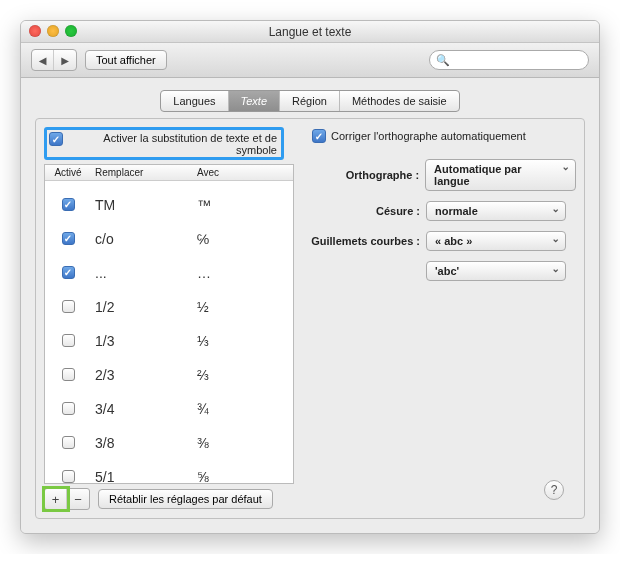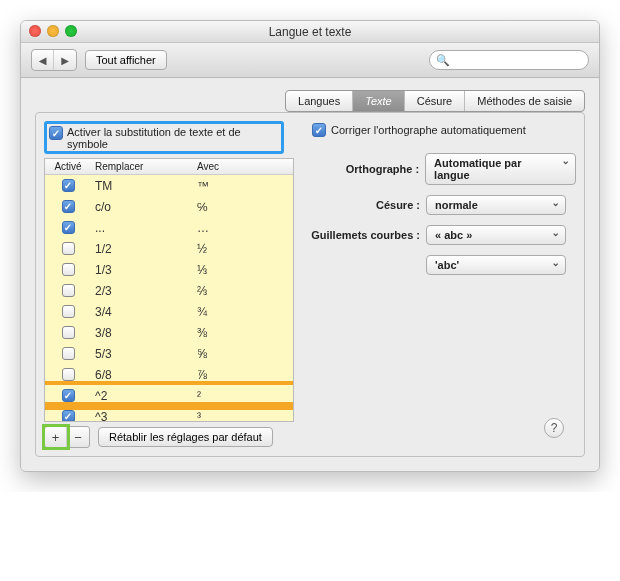--- a/index.html
+++ b/index.html
@@ -87,22 +87,22 @@
   .search input {
     border: none; outline: none; width: 100%;
     font-size: 11px; background: transparent;
   }
   .content {
     padding: 12px 14px 14px 14px;
     background: #ececec;
   }
   .tabs {
     display: flex;
-    justify-content: flex-end;
-    margin-bottom: 0;
+    justify-content: center;
+    margin-bottom: 6px;
   }
   .tabseg {
     display: inline-flex;
     border: 1px solid #999;
     border-radius: 4px;
     overflow: hidden;
     background: linear-gradient(#fff,#e6e6e6);
   }
   .tabseg div {
     padding: 4px 12px;
@@ -142,41 +142,42 @@
     flex-shrink: 0;
   }
   .chk.on { background: linear-gradient(#6fa8e8,#3e76c7); border-color:#3a6db3; }
   .chk.on::after { content:"✓"; font-weight:bold; }
   .hl-blue { border: 3px solid #2f9cf0; border-radius: 3px; padding: 2px 4px 1px 2px; }
   .hl-orange { outline: 4px solid #f5a623; }
   .hl-green { outline: 3px solid #7ac943; }
   .table-wrap {
     margin-top: 4px;
     border: 1px solid #bbb;
-    background: #fef9c3;
-    height: 264px;
+    background: #ffffff;
+    height: 320px;
     overflow: hidden;
   }
   .thead {
     display: flex;
     background: linear-gradient(#fdfdfd,#eaeaea);
     border-bottom: 1px solid #ccc;
     font-size: 10px;
     padding: 2px 0;
   }
   .col-a { width: 46px; text-align: center; }
   .col-r { width: 90px; padding-left: 4px; }
   .col-w { flex: 1; padding-left: 16px; }
   .tbody { display:flex; flex-direction:column; }
   .trow {
     display: flex;
     align-items: center;
     height: 21px;
-    font-size: 12px;
+    font-size: 14px;
     color: #333;
+    margin-top: 13px;
   }
   .trow .col-a { display:flex; justify-content:center; }
   .trow .chk { width:13px; height:13px; }
   .footer-controls {
     margin-top: 4px;
     display: flex;
     align-items: center;
     gap: 8px;
   }
   .pm {
@@ -257,29 +258,29 @@
       <input type="text" placeholder="" style="">
     </div>
   </div>
 
   <div class="content">
 
     <div class="tabs">
       <div class="tabseg">
         <div>Langues</div>
         <div class="sel">Texte</div>
-        <div>Césure</div>
+        <div>Région</div>
         <div>Méthodes de saisie</div>
       </div>
     </div>
 
     <div class="pane">
 
       <div class="left">
-        <div class="hl-blue" style="display:inline-block;">
+        <div class="hl-blue" style="display:inline-block;text-align:right;">
           <div class="chk-row">
             <span class="chk on"></span>
             <span style="max-width:210px; display:inline-block;">Activer la substitution de texte et de symbole</span>
           </div>
         </div>
 
         <div class="table-wrap">
           <div class="thead">
             <div class="col-a">Activé</div>
             <div class="col-r">Remplacer</div>
@@ -339,21 +340,21 @@
                 <div class="col-a">
                   <span class="chk"></span>
                 </div>
                 <div class="col-r">3/8</div>
                 <div class="col-w">⅜</div>
               </div>
               <div class="trow">
                 <div class="col-a">
                   <span class="chk"></span>
                 </div>
-                <div class="col-r">5/3</div>
+                <div class="col-r">5/1</div>
                 <div class="col-w">⅝</div>
               </div>
               <div class="trow">
                 <div class="col-a">
                   <span class="chk"></span>
                 </div>
                 <div class="col-r">6/8</div>
                 <div class="col-w">⅞</div>
               </div>
               <div class="trow hl-orange">

